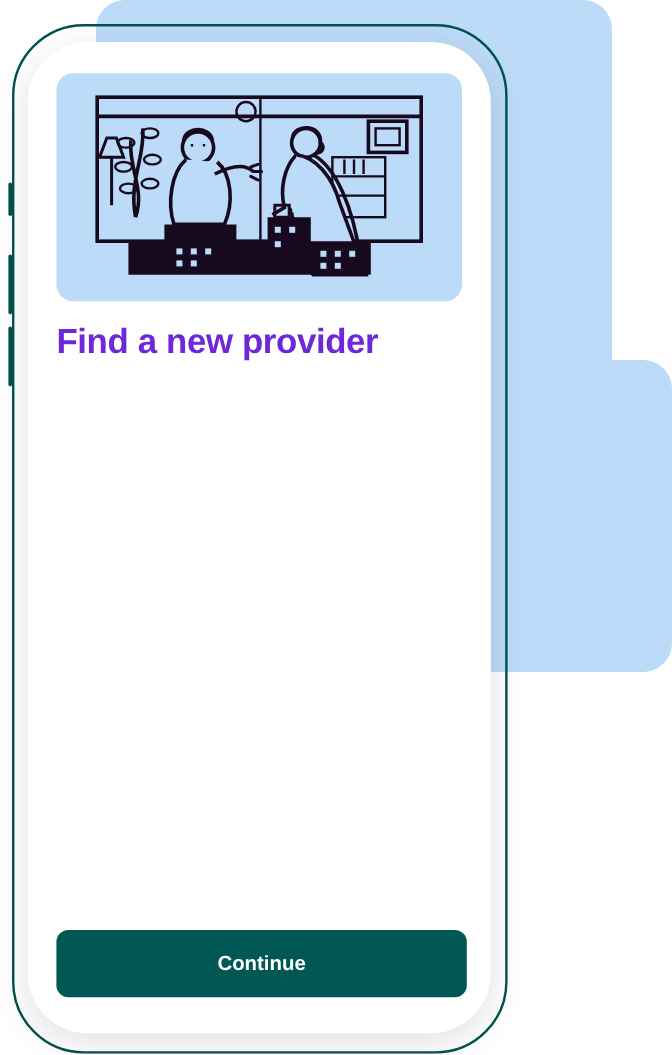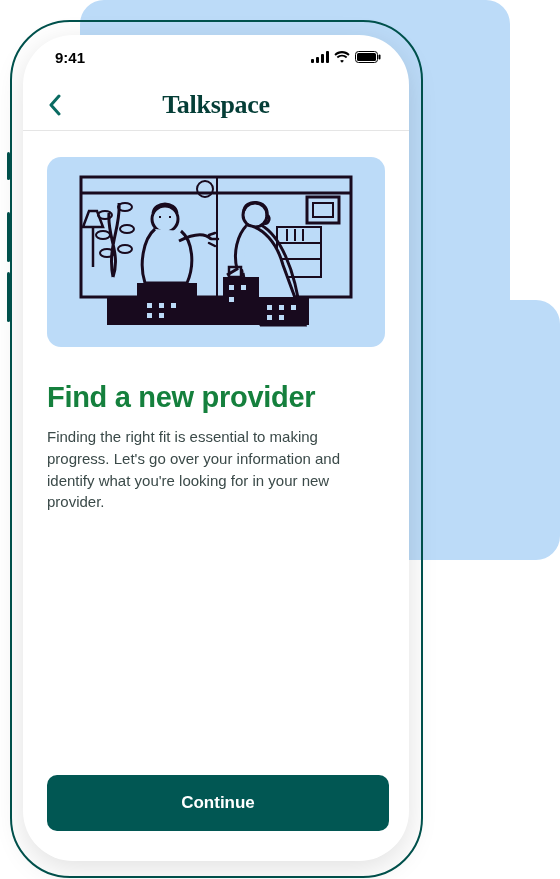--- a/index.html
+++ b/index.html
@@ -137,24 +137,24 @@
     background: #bcdbf8;
     border-radius: 14px;
     position: relative;
     overflow: hidden;
   }
   .illus-svg {
     position: absolute;
     inset: 0;
   }
   h1.page-title {
-    margin-top: 34px;
+    margin-top: 18px;
     font-size: 29px;
     font-weight: 800;
-    color: #15803d;
+    color: #6d28d9;
     letter-spacing: -0.3px;
   }
   p.body-text {
     margin-top: 12px;
     font-size: 15px;
     line-height: 1.45;
     color: #3b4a49;
     max-width: 320px;
   }
 
@@ -184,50 +184,21 @@
 <div class="bg-shape-right"></div>
 
 <div class="phone-outline">
   <div class="side-btn b1"></div>
   <div class="side-btn b2"></div>
   <div class="side-btn b3"></div>
 </div>
 
 <div class="phone">
 
-  <div class="status-bar">
-    <span>9:41</span>
-    <div class="status-icons">
-      <svg width="18" height="12" viewBox="0 0 18 12">
-        <rect x="0" y="8" width="3" height="4" rx="1" fill="#000"></rect>
-        <rect x="5" y="6" width="3" height="6" rx="1" fill="#000"></rect>
-        <rect x="10" y="3" width="3" height="9" rx="1" fill="#000"></rect>
-        <rect x="15" y="0" width="3" height="12" rx="1" fill="#000"></rect>
-      </svg>
-      <svg width="16" height="12" viewBox="0 0 16 12">
-        <path d="M8 2.2c2.4 0 4.6.95 6.3 2.5l1.3-1.4C13.6 1.3 10.9.1 8 .1S2.4 1.3.4 3.3l1.3 1.4C3.4 3.15 5.6 2.2 8 2.2z" fill="#000"></path>
-        <path d="M8 5.6c1.5 0 2.9.6 4 1.6l1.3-1.4C11.9 4.5 10 3.7 8 3.7s-3.9.8-5.3 2.1L4 7.2c1.1-1 2.5-1.6 4-1.6z" fill="#000"></path>
-        <path d="M8 9c.7 0 1.4.3 1.9.8L8 11.7 6.1 9.8C6.6 9.3 7.3 9 8 9z" fill="#000"></path>
-      </svg>
-      <svg width="26" height="12" viewBox="0 0 26 12">
-        <rect x="0.5" y="0.5" width="22" height="11" rx="3" stroke="#000" fill="none"></rect>
-        <rect x="2" y="2" width="19" height="8" rx="1.5" fill="#000"></rect>
-        <rect x="23.5" y="3.5" width="2" height="5" rx="1" fill="#000"></rect>
-      </svg>
-    </div>
-  </div>
-
-  <div class="nav-bar">
-    <div class="back-btn">
-      <svg width="14" height="22" viewBox="0 0 14 22">
-        <path d="M11 2 L3 11 L11 20" stroke="#0a6b62" stroke-width="3" fill="none" stroke-linecap="round" stroke-linejoin="round"></path>
-      </svg>
-    </div>
-    <div class="brand">Talkspace</div>
-  </div>
+
 
   <div class="content">
     <div class="illus-card">
       <svg class="illus-svg" viewBox="0 0 338 190" preserveAspectRatio="xMidYMid meet">
 
         <rect x="34" y="20" width="270" height="120" fill="none" stroke="#180a1e" stroke-width="3"></rect>
         <line x1="34" y1="36" x2="304" y2="36" stroke="#180a1e" stroke-width="3"></line>
         <line x1="170" y1="20" x2="170" y2="140" stroke="#180a1e" stroke-width="2"></line>
 
         <circle cx="158" cy="32" r="8" fill="none" stroke="#180a1e" stroke-width="2"></circle>
@@ -280,20 +251,19 @@
         <rect x="182" y="140" width="5" height="5" fill="#bcdbf8"></rect>
         <rect x="220" y="148" width="5" height="5" fill="#bcdbf8"></rect>
         <rect x="232" y="148" width="5" height="5" fill="#bcdbf8"></rect>
         <rect x="244" y="148" width="5" height="5" fill="#bcdbf8"></rect>
         <rect x="220" y="158" width="5" height="5" fill="#bcdbf8"></rect>
         <rect x="232" y="158" width="5" height="5" fill="#bcdbf8"></rect>
       </svg>
     </div>
 
     <h1 class="page-title">Find a new provider</h1>
-    <p class="body-text">Finding the right fit is essential to making progress. Let's go over your information and identify what you're looking for in your new provider.</p>
   </div>
 
   <button class="cta">
     <span>Continue</span>
   </button>
 
 </div>
 
 </body></html>

